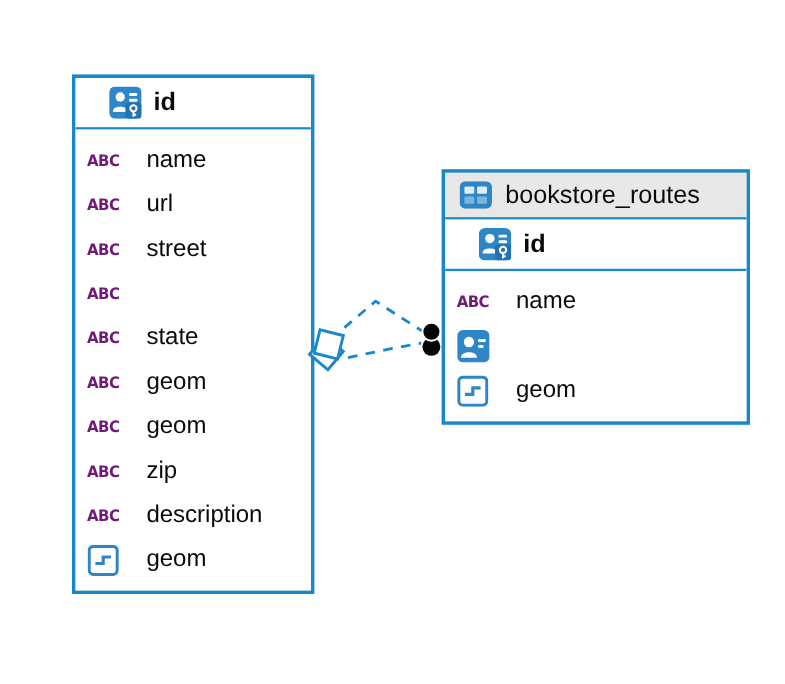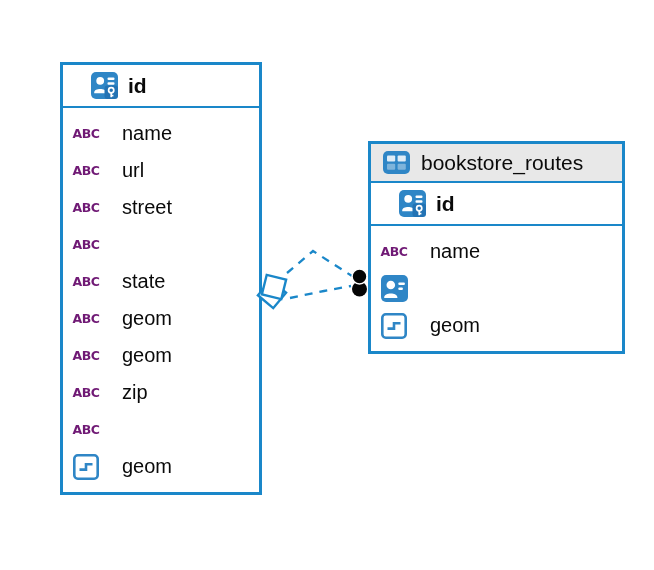--- a/index.html
+++ b/index.html
@@ -124,20 +124,21 @@
     <div class="col-row">
       <span class="icon-box">
           <span class="abc">ABC</span>
         </span>
       <span class="label">zip</span>
     </div>
     <div class="col-row">
       <span class="icon-box">
           <span class="abc">ABC</span>
         </span>
+      <span class="label">description</span>
     </div>
     <div class="col-row">
       <span class="icon-box">
         <svg width="26" height="26">
             <use href="#ic-geom"></use>
           </svg>
       </span>
       <span class="label">geom</span>
     </div>
   </div>

